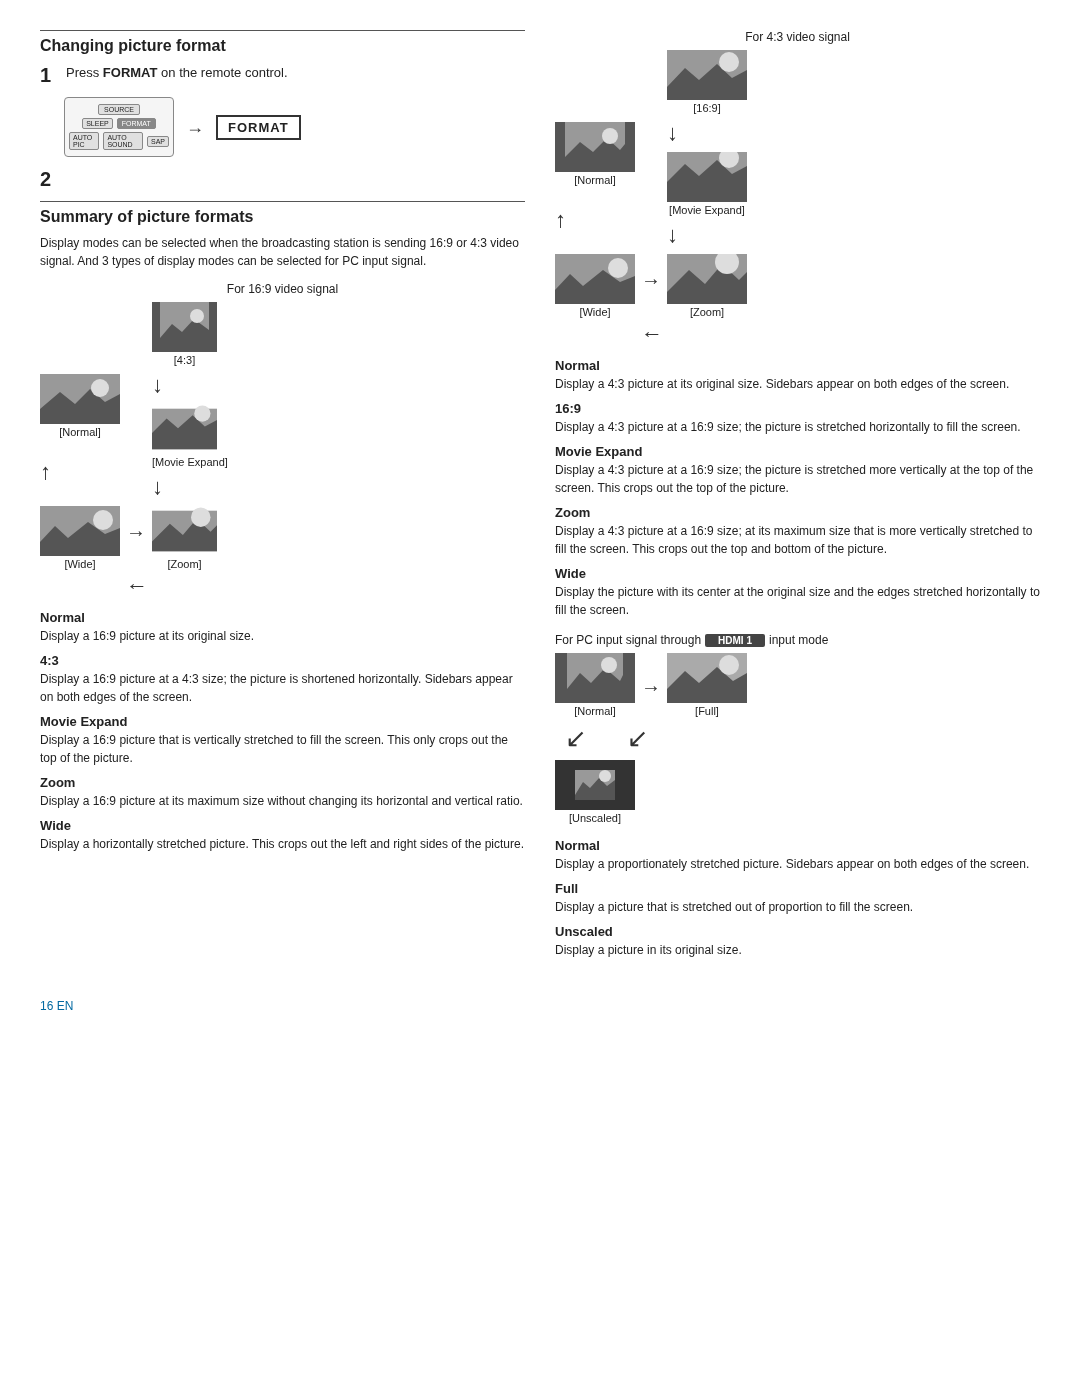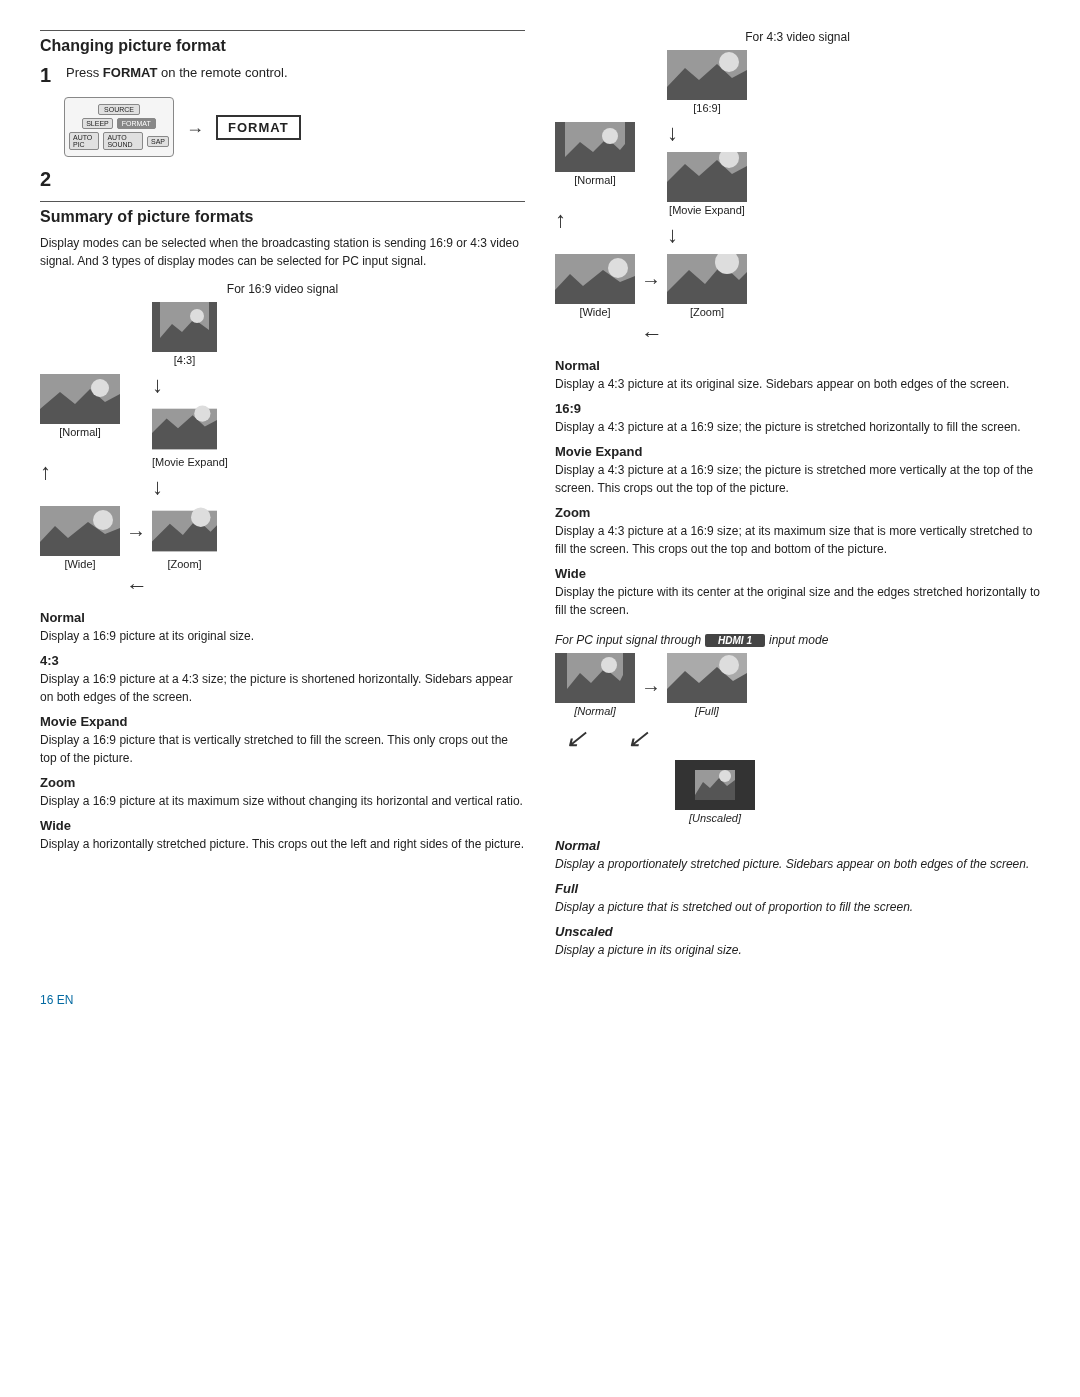--- a/index.html
+++ b/index.html
@@ -169,22 +169,21 @@
     }
 
     .mode-desc {
       font-size: 12px;
       line-height: 1.5;
       margin-bottom: 4px;
     }
 
     
     .right-subsection {
-      margin-bottom: 4px;
-      font-style: italic;
+      margin-bottom: 10px;
     }
 
     
     .hdmi-badge {
       background: #444;
       color: #fff;
       font-size: 10px;
       font-weight: bold;
       padding: 1px 13px;
       border-radius: 2px;
@@ -534,21 +533,21 @@
               </svg>
             <div class="tv-label">[Full]</div>
           </div>
         </div>
 
         <div class="diagram-below-arrows" style="justify-content:flex-start; gap:40px; margin-left:10px;">
           <span style="font-size:26px; color:#333;">↙</span>
           <span style="font-size:26px; color:#333;">↙</span>
         </div>
 
-        <div style="display:flex; justify-content:flex-end; align-items:center; margin-top:4px; max-width:200px;">
+        <div style="display:flex; justify-content:flex-start; align-items:center; margin-top:4px; max-width:200px;">
           <div>
             <svg class="scene-svg" width="80" height="50">
                 <use href="#scene-pc-unscaled"></use>
               </svg>
             <div class="tv-label">[Unscaled]</div>
           </div>
         </div>
       </div>
 
       <div>

